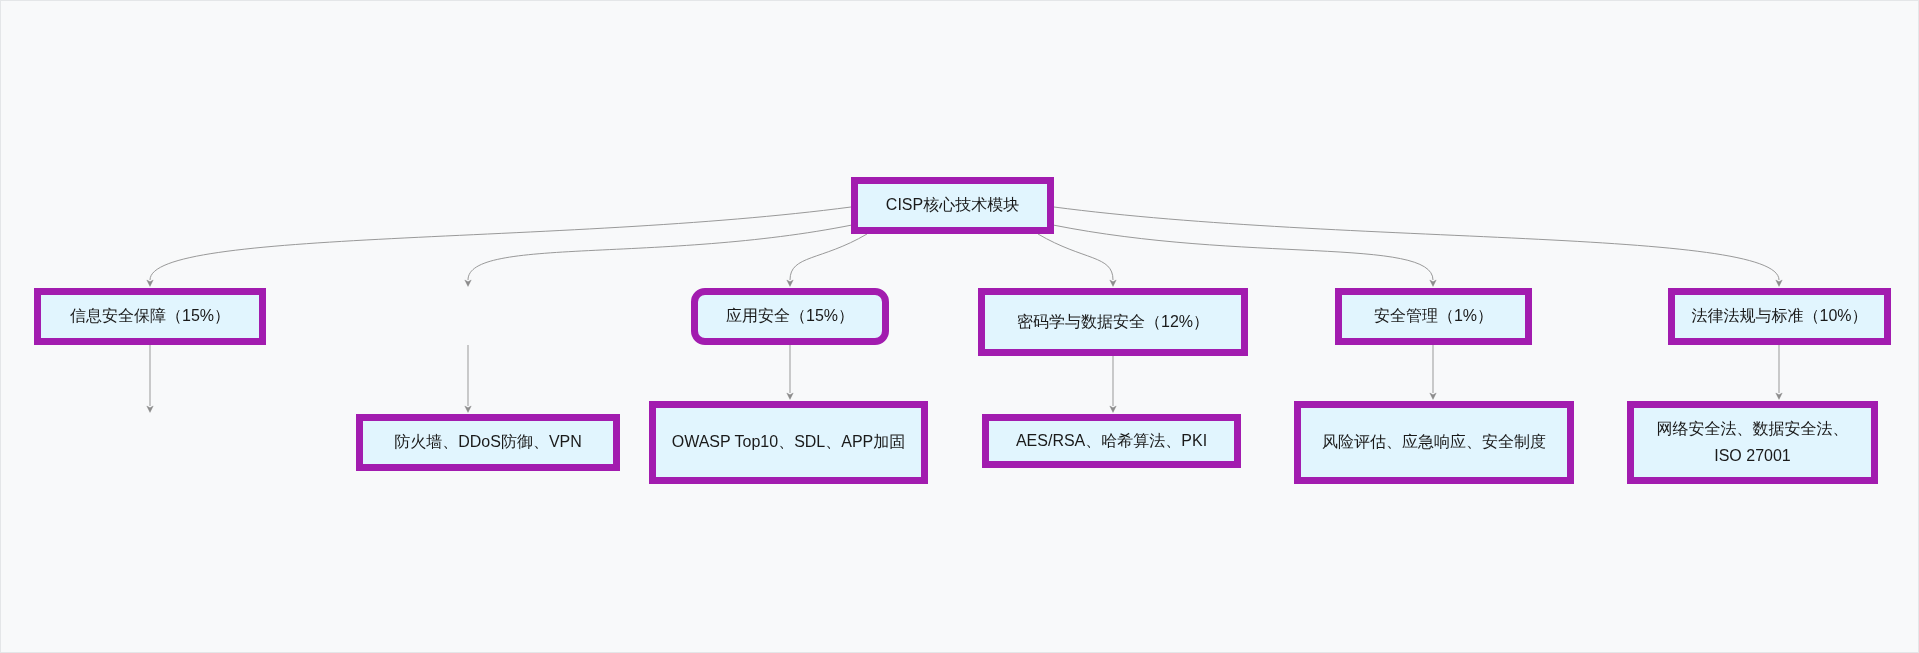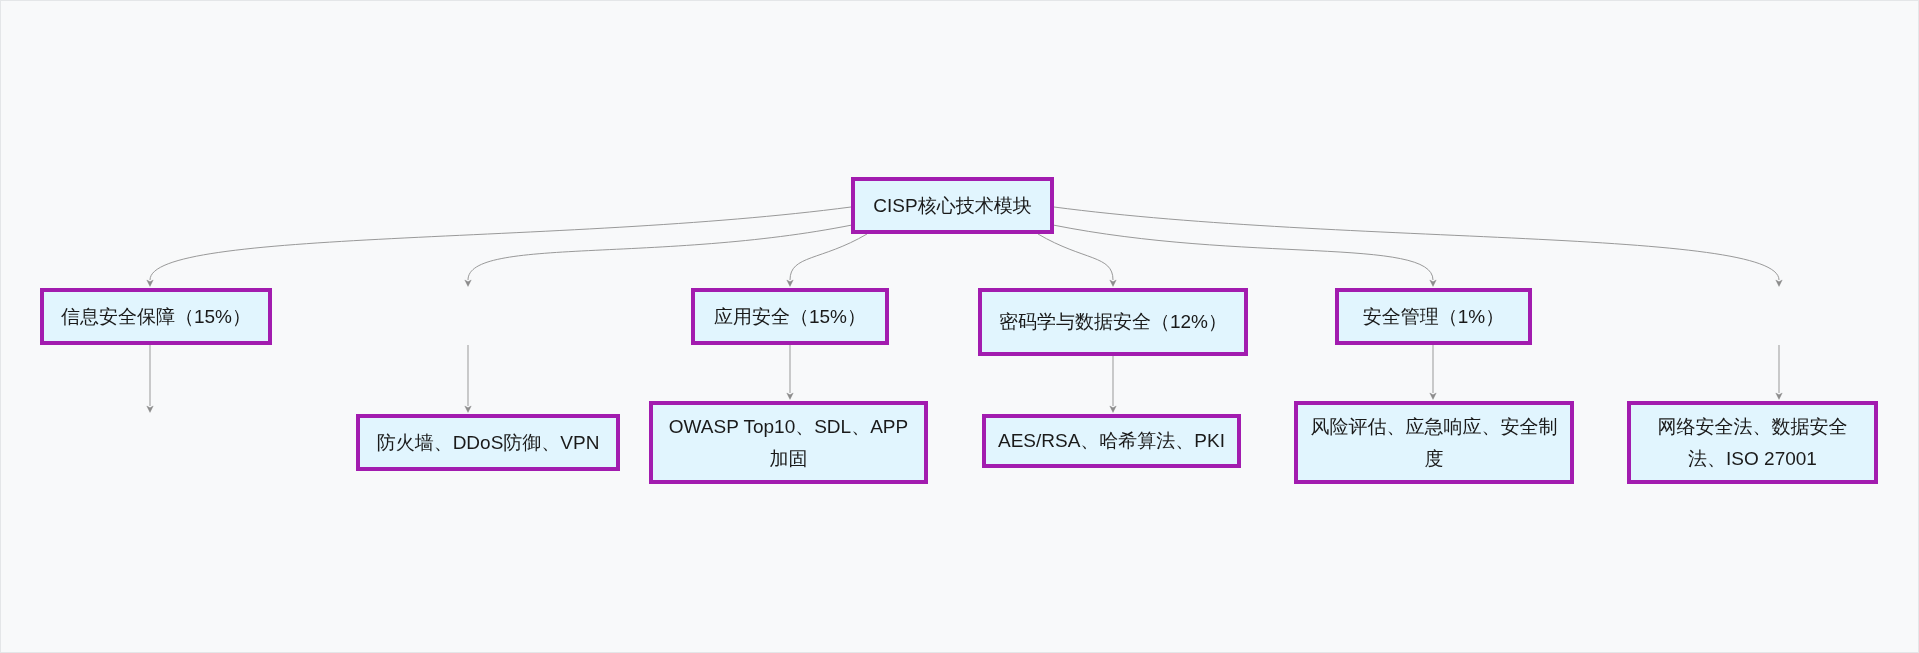--- a/index.html
+++ b/index.html
@@ -24,31 +24,31 @@
     pointer-events: none;
   }
   .node {
     position: absolute;
     display: flex;
     align-items: center;
     justify-content: center;
     text-align: center;
     box-sizing: border-box;
     background: #e1f5fe;
-    border: 4px solid #a21caf;
+    border: 7px solid #a21caf;
     color: #1a1a1a;
-    font-size: 19px;
+    font-size: 16px;
     line-height: 1.65;
     padding: 2px 10px;
   }
   
   .root { left: 850px;  top: 176px; width: 203px; height: 57px; }
-  .b1   { left: 33px;   top: 287px; width: 232px; height: 57px; margin-left: 6px; }
+  .b1   { left: 33px;   top: 287px; width: 232px; height: 57px; }
   .b2   { left: 369px;  top: 287px; width: 196px; height: 57px; }
-  .b3   { left: 690px;  top: 287px; width: 198px; height: 57px; }
+  .b3   { left: 690px;  top: 287px; width: 198px; height: 57px; border-radius: 14px; }
   .b4   { left: 977px;  top: 287px; width: 270px; height: 68px; }
   .b5   { left: 1334px; top: 287px; width: 197px; height: 57px; }
   .b6   { left: 1667px; top: 287px; width: 223px; height: 57px; }
   .d1   { left: 10px;   top: 413px; width: 277px; height: 57px; }
   .d2   { left: 355px;  top: 413px; width: 264px; height: 57px; }
   .d3   { left: 648px;  top: 400px; width: 279px; height: 83px; }
   .d4   { left: 981px;  top: 413px; width: 259px; height: 54px; }
   .d5   { left: 1293px; top: 400px; width: 280px; height: 83px; }
   .d6   { left: 1626px; top: 400px; width: 251px; height: 83px; }
 </style>
@@ -80,20 +80,21 @@
       <path d="M 1778 344 L 1778 392" marker-end="url(#arrowhead)"></path>
     </g>
   </svg>
 
   <div class="node root">CISP核心技术模块</div>
 
   <div class="node b1">信息安全保障（15%）</div>
   <div class="node b3">应用安全（15%）</div>
   <div class="node b4">密码学与数据安全（12%）</div>
   <div class="node b5">安全管理（1%）</div>
+  <div class="node b6">法律法规与标准（10%）</div>
 
   <div class="node d2">防火墙、DDoS防御、VPN</div>
   <div class="node d3">OWASP Top10、SDL、APP加固</div>
   <div class="node d4">AES/RSA、哈希算法、PKI</div>
   <div class="node d5">风险评估、应急响应、安全制度</div>
   <div class="node d6">网络安全法、数据安全法、ISO 27001</div>
 
 </div>
 
 </body></html>

